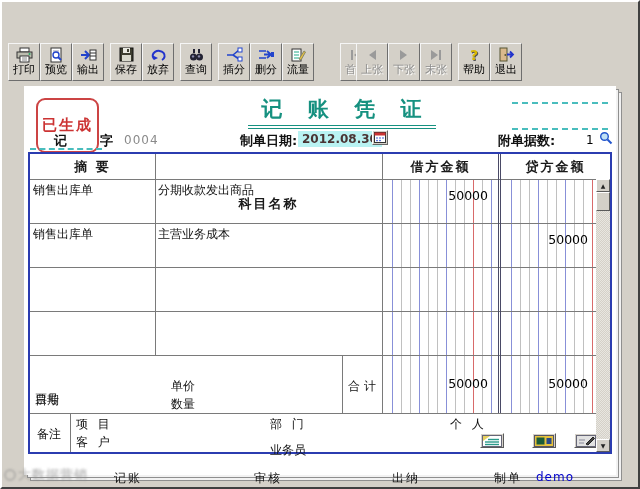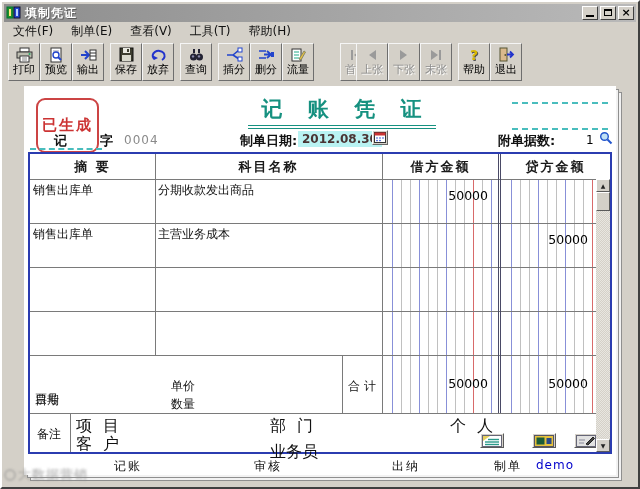--- a/index.html
+++ b/index.html
@@ -62,60 +62,38 @@
   .amount{position:absolute;font-size:12.5px;color:#000;text-align:right;width:58px;}
   
   #scrollbar{position:absolute;left:566px;top:25px;width:14px;height:273px;
     background:repeating-conic-gradient(#e8e6e0 0 25%,#d4d0c8 0 50%) 0 0/2px 2px;}
   .sbtn{position:absolute;left:0;width:14px;height:13px;background:#d4d0c8;
     border:1px solid;border-color:#ffffff #5a5a5a #5a5a5a #ffffff;
     display:flex;align-items:center;justify-content:center;font-size:6px;color:#222;}
   #sb-thumb{position:absolute;left:0;top:13px;width:14px;height:19px;background:#d4d0c8;
     border:1px solid;border-color:#ffffff #5a5a5a #5a5a5a #ffffff;}
   
-  .rlabel{position:absolute;font-size:16px;color:#111;letter-spacing:3px;}
+  .rlabel{position:absolute;font-size:12px;color:#111;letter-spacing:3px;}
   .icon-raised{position:absolute;width:24px;height:15px;background:#d4d0c8;
     border:1px solid;border-color:#ffffff #5a5a5a #5a5a5a #ffffff;
     display:flex;align-items:center;justify-content:center;}
   
-  .sig{position:absolute;font-size:12px;color:#111;letter-spacing:2px;}
+  .sig{position:absolute;font-size:12px;color:#111;letter-spacing:2px;margin-top:12px;}
   #sig-maker-name{color:#0000cc;letter-spacing:1px;}
   
   #watermark{position:absolute;left:2px;top:464px;font-size:13px;font-weight:bold;color:#8e8e8e;
     opacity:.5;filter:blur(1px);letter-spacing:1px;display:flex;align-items:center;}
   #watermark .wm-circle{width:12px;height:12px;border:2px solid #8e8e8e;border-radius:50%;margin-right:2px;}
 </style>
 </head>
 <body>
 
 <div id="window">
 
-  <div id="titlebar">
-    <span>
-      <svg width="15" height="14" viewBox="0 0 15 14">
-          <rect x="1" y="2" width="6" height="11" fill="#1f8f2a" stroke="#073"></rect>
-          <rect x="3" y="4" width="2" height="7" fill="#ffe680"></rect>
-          <rect x="8" y="2" width="6" height="11" fill="#2244cc" stroke="#113"></rect>
-          <rect x="10" y="4" width="2" height="7" fill="#bcd2ff"></rect>
-        </svg>
-    </span>
-    <span id="title-text">填制凭证</span>
-    <span id="titlebar-spacer"></span>
-    <span class="winbtn" id="btn-min"></span>
-    <span class="winbtn" id="btn-max"></span>
-    <span class="winbtn" id="btn-close">×</span>
-  </div>
-
-  <div id="menubar">
-    <span class="menu-item">文件(F)</span>
-    <span class="menu-item">制单(E)</span>
-    <span class="menu-item">查看(V)</span>
-    <span class="menu-item">工具(T)</span>
-    <span class="menu-item">帮助(H)</span>
-  </div>
+
 
   <div id="toolbar">
     <div class="tbtn" style="left:4px">
       <span class="ticon">
           <svg width="17" height="16" viewBox="0 0 17 16">
             <rect x="4" y="1" width="9" height="4" fill="#fff" stroke="#333"></rect>
             <rect x="1" y="5" width="15" height="6" fill="#bdbdb0" stroke="#333"></rect>
             <circle cx="13.5" cy="7" r="1" fill="#2a6"></circle>
             <rect x="4" y="9" width="9" height="6" fill="#fff" stroke="#333"></rect>
             <line x1="6" y1="11" x2="11" y2="11" stroke="#888"></line>
@@ -291,21 +269,21 @@
           <line x1="8.5" y1="8.5" x2="12.5" y2="12.5" stroke="#2255cc" stroke-width="2"></line>
         </svg>
     </span>
 
     <div id="frame">
 
       <div class="lines" style="left:353px;top:26px;width:115px;height:233px;"></div>
       <div class="lines" style="left:472px;top:26px;width:94px;height:233px;"></div>
 
       <div class="hcell" style="left:0;width:125px;">摘 要</div>
-      <div class="hcell" style="left:125px;width:227px;">科目名称</div>
+      <div class="hcell" style="left:125px;width:227px;margin-top:37px;">科目名称</div>
       <div class="hcell" style="left:352px;width:117px;">借方金额</div>
       <div class="hcell" style="left:471px;width:109px;">贷方金额</div>
 
       <div class="hline" style="left:0;top:25px;width:580px;"></div>
       <div class="hline" style="left:0;top:69px;width:566px;"></div>
       <div class="hline" style="left:0;top:113px;width:566px;"></div>
       <div class="hline" style="left:0;top:157px;width:566px;"></div>
       <div class="hline" style="left:0;top:201px;width:566px;"></div>
       <div class="hline" style="left:0;top:259px;width:566px;"></div>
       <div class="vline" style="left:125px;top:0;height:201px;"></div>

